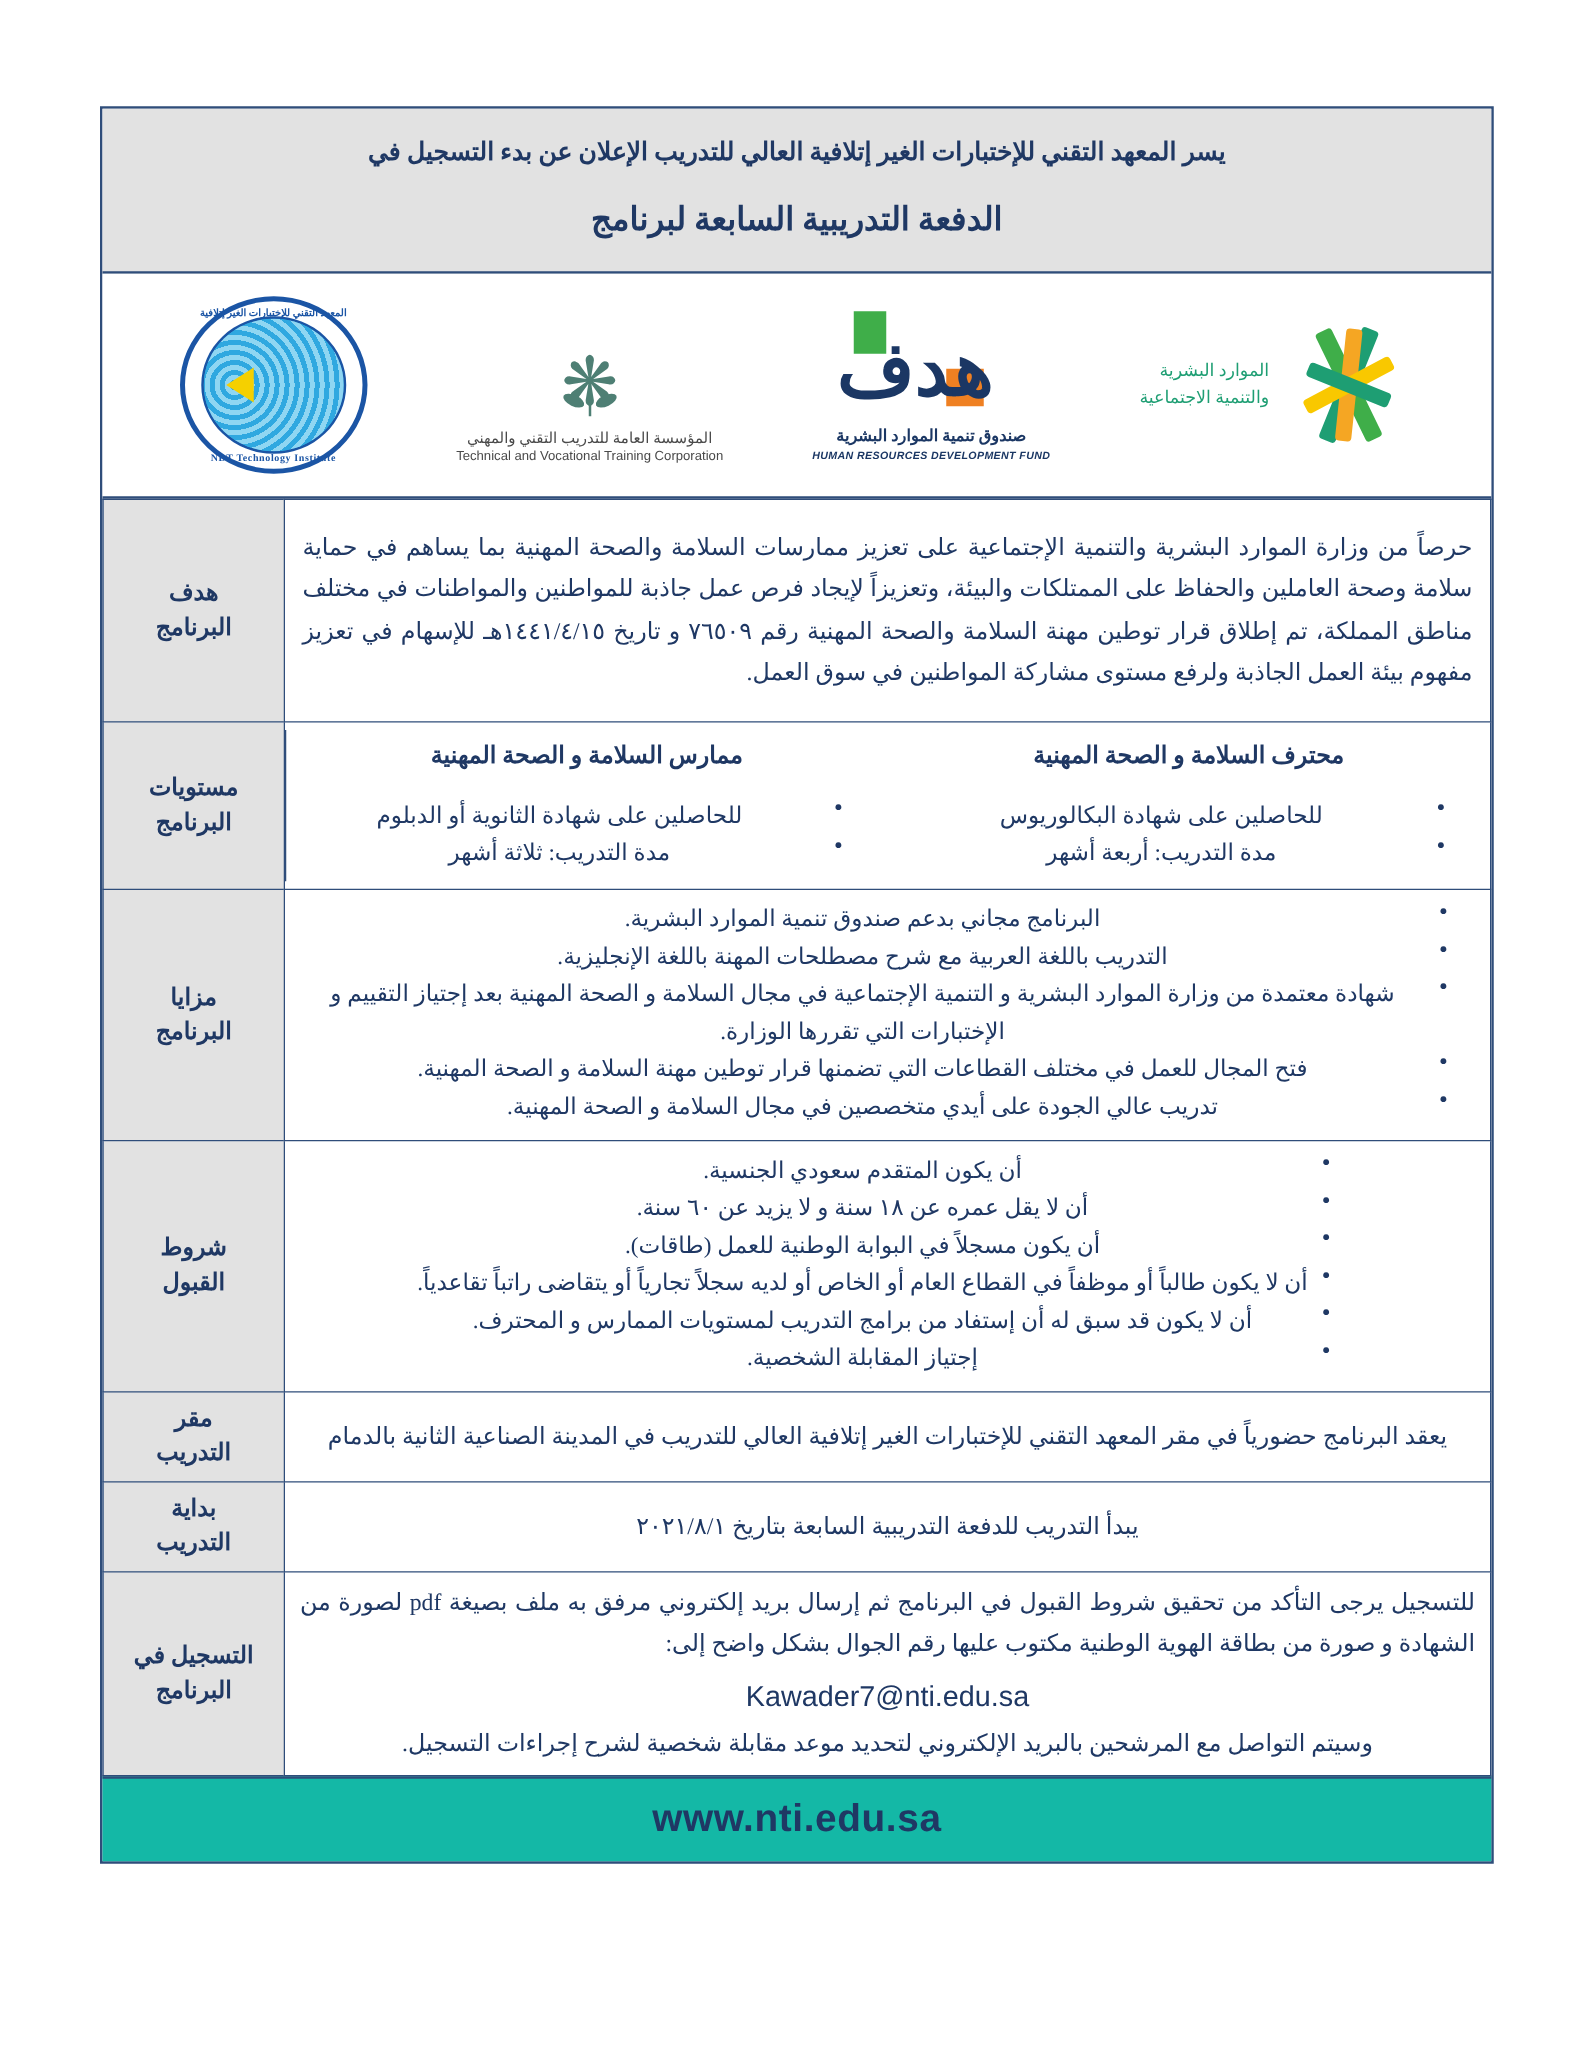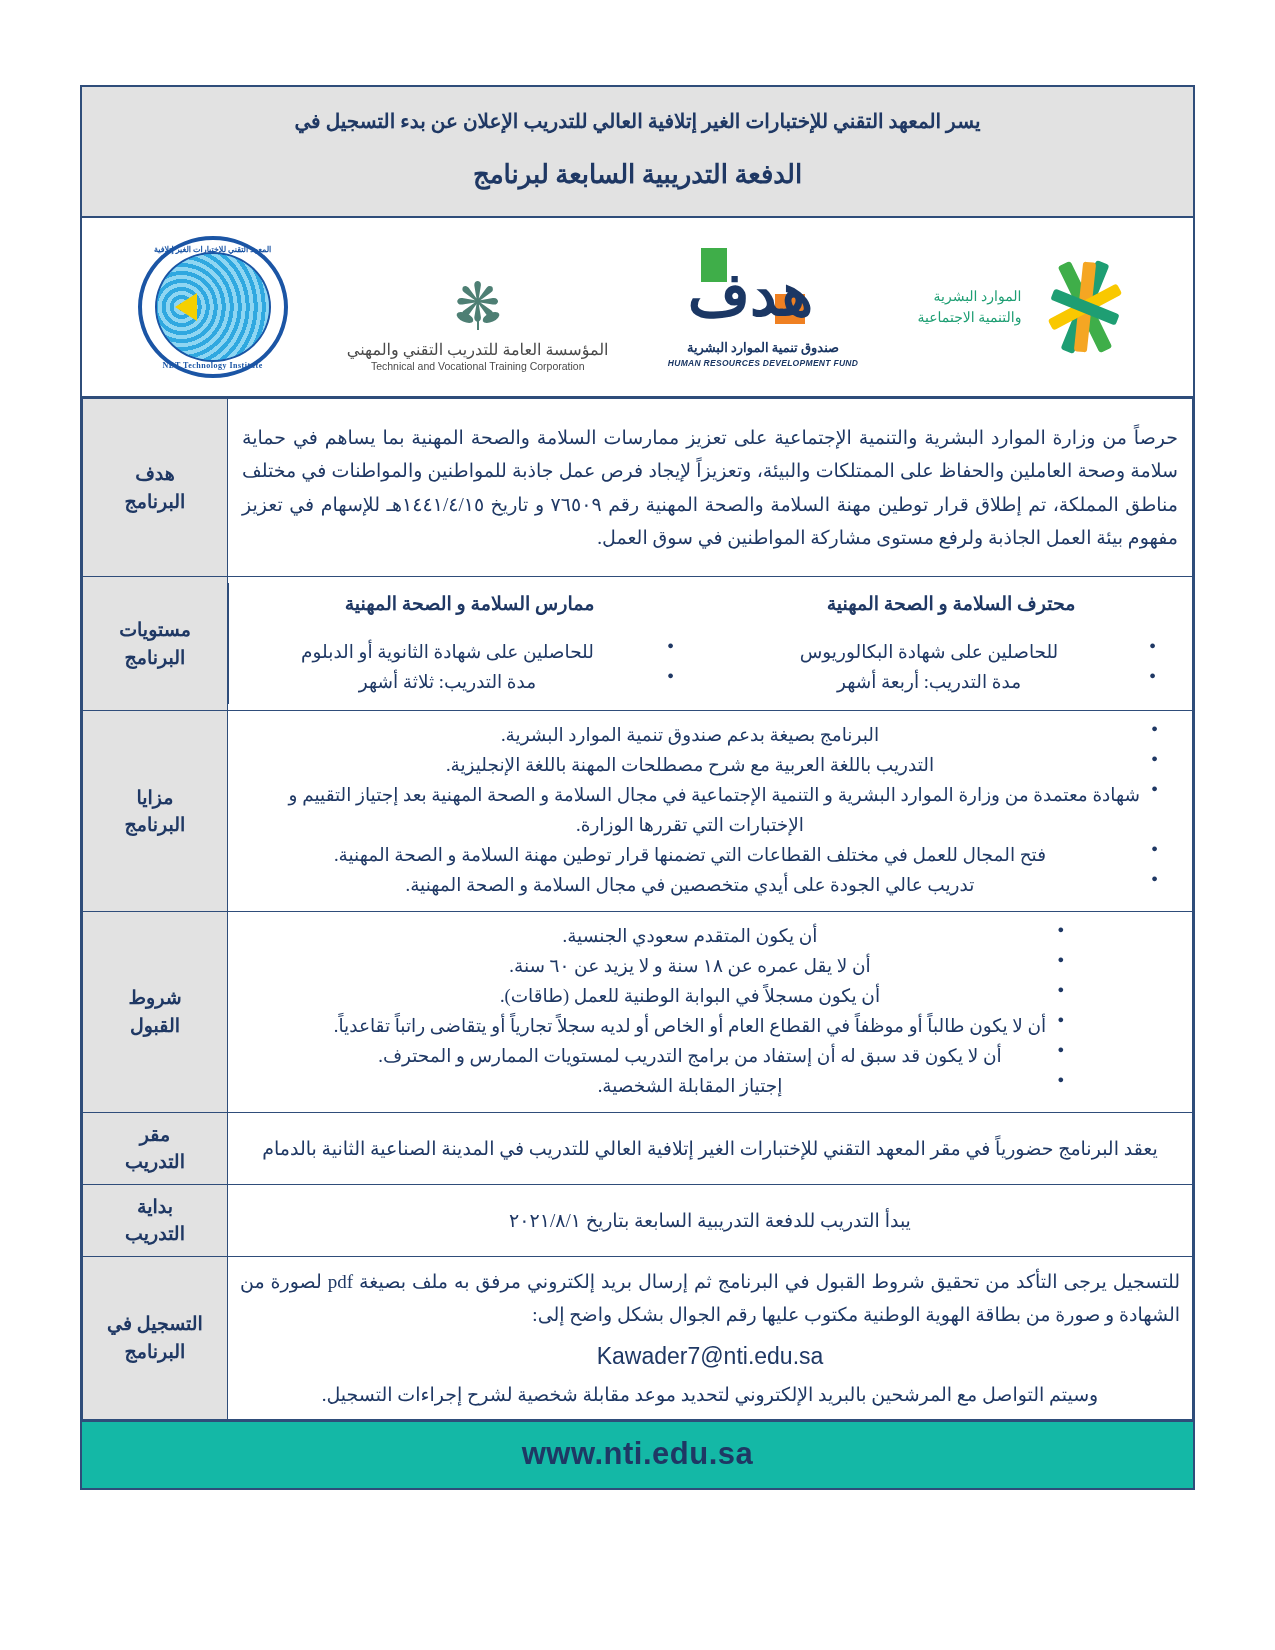--- a/index.html
+++ b/index.html
@@ -162,21 +162,21 @@
   .tvtc-leaf-l, .tvtc-leaf-r {
     position: absolute;
     bottom: 12px;
     width: 18px; height: 9px;
     background: #4E7F74;
     border-radius: 50% 50% 50% 50%;
   }
   .tvtc-leaf-l { left: 24px; transform: rotate(25deg); }
   .tvtc-leaf-r { right: 24px; transform: rotate(-25deg); }
   .tvtc-cap-ar {
-    font-size: 16px;
+    font-size: 12px;
     color: #4a4a4a;
     font-family: "Liberation Serif", serif;
     margin-top: 6px;
     direction: rtl;
   }
   .tvtc-cap-en {
     font-size: 10.5px;
     color: #4a4a4a;
     font-family: "Liberation Sans", sans-serif;
     direction: ltr;
@@ -301,21 +301,21 @@
   ul.bullets {
     margin: 2px 0;
     padding: 0 26px 0 0;
     list-style: none;
   }
   ul.bullets li {
     position: relative;
     font-size: 18.5px;
     line-height: 1.62;
     padding-right: 18px;
-    text-align: right;
+    text-align: center;
   }
   ul.bullets li::before {
     content: "●";
     position: absolute;
     right: 0;
     top: -1px;
     font-size: 11px;
     color: #1F3864;
   }
   ul.bullets.center-list {
@@ -473,21 +473,21 @@
         </td>
         <td class="label">
           <div>مستويات</div>
           <div>البرنامج</div>
         </td>
       </tr>
 
       <tr>
         <td class="body center">
           <ul class="bullets center-list">
-            <li>البرنامج بصيغة بدعم صندوق تنمية الموارد البشرية.</li>
+            <li>البرنامج مجاني بدعم صندوق تنمية الموارد البشرية.</li>
             <li>التدريب باللغة العربية مع شرح مصطلحات المهنة باللغة الإنجليزية.</li>
             <li>شهادة معتمدة من وزارة الموارد البشرية و التنمية الإجتماعية في مجال السلامة و الصحة المهنية بعد إجتياز التقييم و الإختبارات التي تقررها الوزارة.</li>
             <li>فتح المجال للعمل في مختلف القطاعات التي تضمنها قرار توطين مهنة السلامة و الصحة المهنية.</li>
             <li>تدريب عالي الجودة على أيدي متخصصين في مجال السلامة و الصحة المهنية.</li>
           </ul>
         </td>
         <td class="label">
           <div>مزايا</div>
           <div>البرنامج</div>
         </td>

